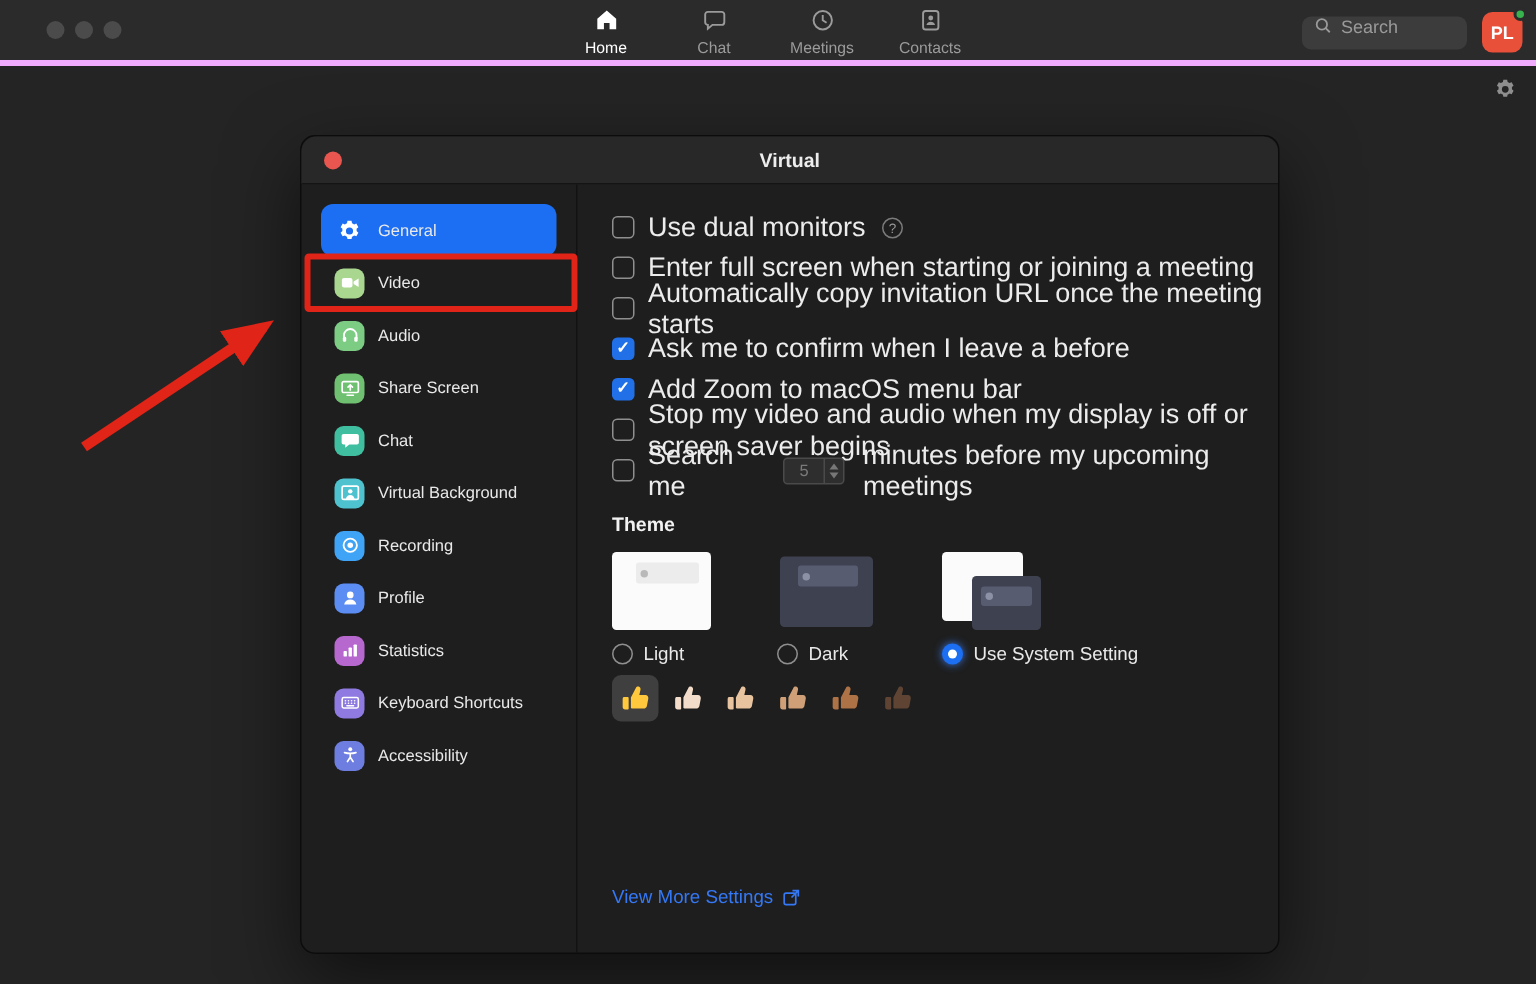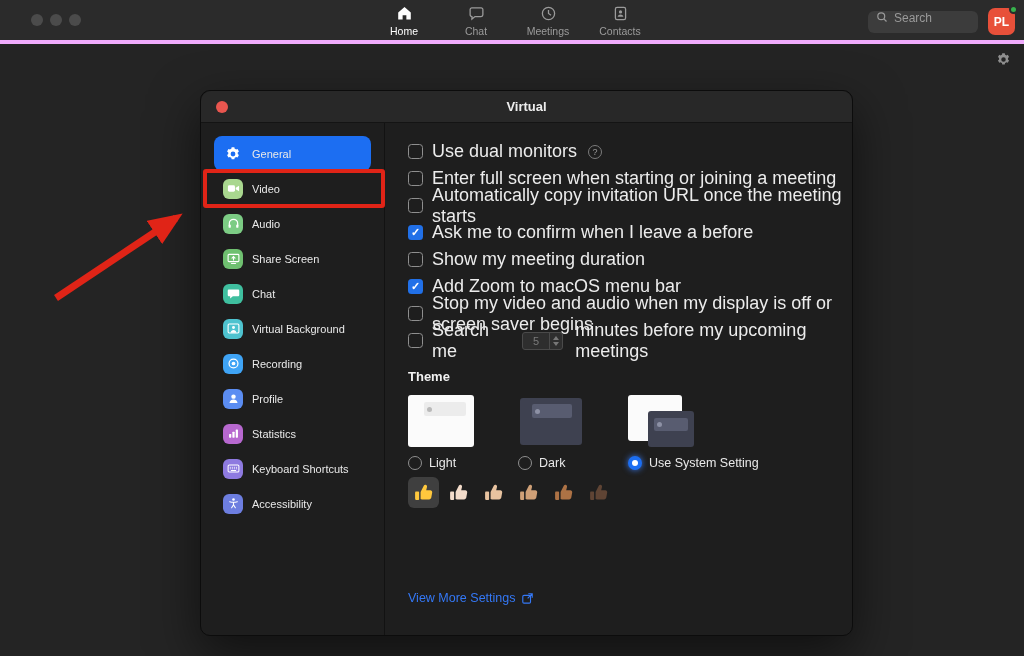--- a/index.html
+++ b/index.html
@@ -290,24 +290,20 @@
           </div>
           <div class="opt-row">
             <span class="cbx"></span>
             <span class="opt-label">Automatically copy invitation URL once the meeting starts</span>
           </div>
           <div class="opt-row">
             <span class="cbx checked">✓</span>
             <span class="opt-label">Ask me to confirm when I leave a before</span>
           </div>
           <div class="opt-row">
-            <span class="cbx"></span>
-            <span class="opt-label">Show my meeting duration</span>
-          </div>
-          <div class="opt-row">
             <span class="cbx checked">✓</span>
             <span class="opt-label">Add Zoom to macOS menu bar</span>
           </div>
           <div class="opt-row">
             <span class="cbx"></span>
             <span class="opt-label">Stop my video and audio when my display is off or screen saver begins</span>
           </div>
           <div class="opt-row">
             <span class="cbx"></span>
             <span class="opt-label">Search me</span>

